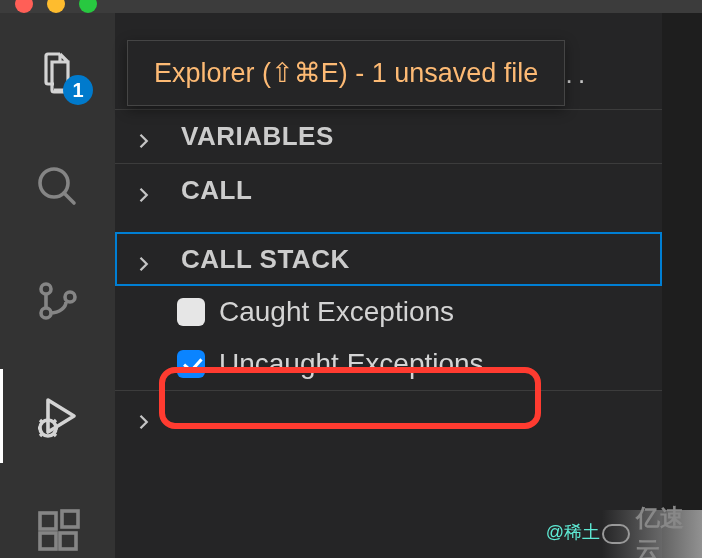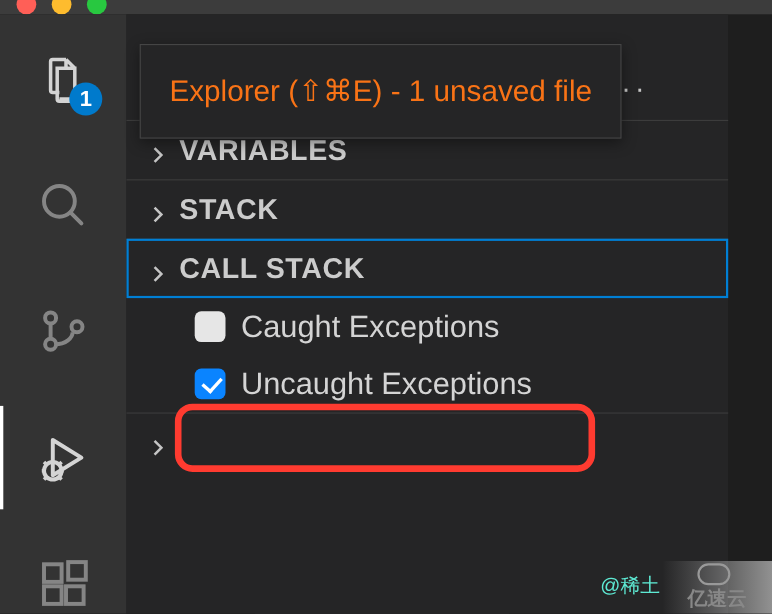--- a/index.html
+++ b/index.html
@@ -77,34 +77,35 @@
     }
     .sidebar {
       width: 547px;
       background: #252526;
       position: relative;
       color: #cccccc;
     }
     .panel-header, .panel-row {
       display: flex;
       align-items: center;
-      gap: 10px;
+      gap: 28px;
       padding: 12px 16px 12px 18px;
       font-size: 26px;
       font-weight: 700;
       letter-spacing: 0.5px;
       color: #cccccc;
       cursor: pointer;
       height: 54px;
       border-top: 1px solid #3c3c3c00;
     }
     .panel-header:not(:first-child) { border-top: 1px solid #3c3c3c; }
     .panel-header.selected {
       outline: 2px solid #007fd4;
       outline-offset: -2px;
+      margin-top: 15px;
     }
     .chevron {
       width: 20px;
       height: 20px;
       display: inline-block;
     }
     .chevron svg { width: 100%; height: 100%; }
     .checkbox-row {
       display: flex;
       align-items: center;
@@ -137,23 +138,23 @@
       border: 6px solid #ff3b30;
       border-radius: 16px;
       pointer-events: none;
     }
     .tooltip {
       position: absolute;
       top: 40px;
       left: 127px;
       background: #252526;
       border: 1px solid #454545;
-      color: #f97316;
+      color: #fdba74;
       font-size: 27px;
-      padding: 26px 26px;
+      padding: 16px 26px;
       box-shadow: 0 4px 12px rgba(0,0,0,0.4);
       z-index: 10;
       white-space: nowrap;
     }
     .more-icon {
       position: absolute;
       top: 52px;
       right: 72px;
       color: #c5c5c5;
       font-size: 26px;
@@ -175,23 +176,22 @@
       position: absolute;
       bottom: 0;
       right: 0;
       width: 100px;
       height: 48px;
       background: linear-gradient(to right, rgba(30,30,30,0), rgba(240,240,240,0.55));
       display: flex;
       align-items: center;
       justify-content: center;
       color: #888;
-      font-size: 18px;
+      font-size: 24px;
       font-weight: 600;
-      flex-direction: column;
     }
     .watermark-logo .cloud {
       width: 30px; height: 20px;
       border: 2px solid #999;
       border-radius: 12px;
       margin-right: 6px;
       position: relative;
     }
   </style>
 </head>
@@ -258,21 +258,21 @@
       <span class="chevron"><svg viewBox="0 0 16 16">
             <path d="M6 3l5 5-5 5" stroke="#c5c5c5" stroke-width="1.8" fill="none"></path>
           </svg></span>
       <span>VARIABLES</span>
     </div>
 
     <div class="panel-header">
       <span class="chevron"><svg viewBox="0 0 16 16">
             <path d="M6 3l5 5-5 5" stroke="#c5c5c5" stroke-width="1.8" fill="none"></path>
           </svg></span>
-      <span>STACK</span>
+      <span>CALL</span>
     </div>
 
     <div class="panel-header selected">
       <span class="chevron"><svg viewBox="0 0 16 16">
             <path d="M6 3l5 5-5 5" stroke="#c5c5c5" stroke-width="1.8" fill="none"></path>
           </svg></span>
       <span>CALL STACK</span>
     </div>
 
 

